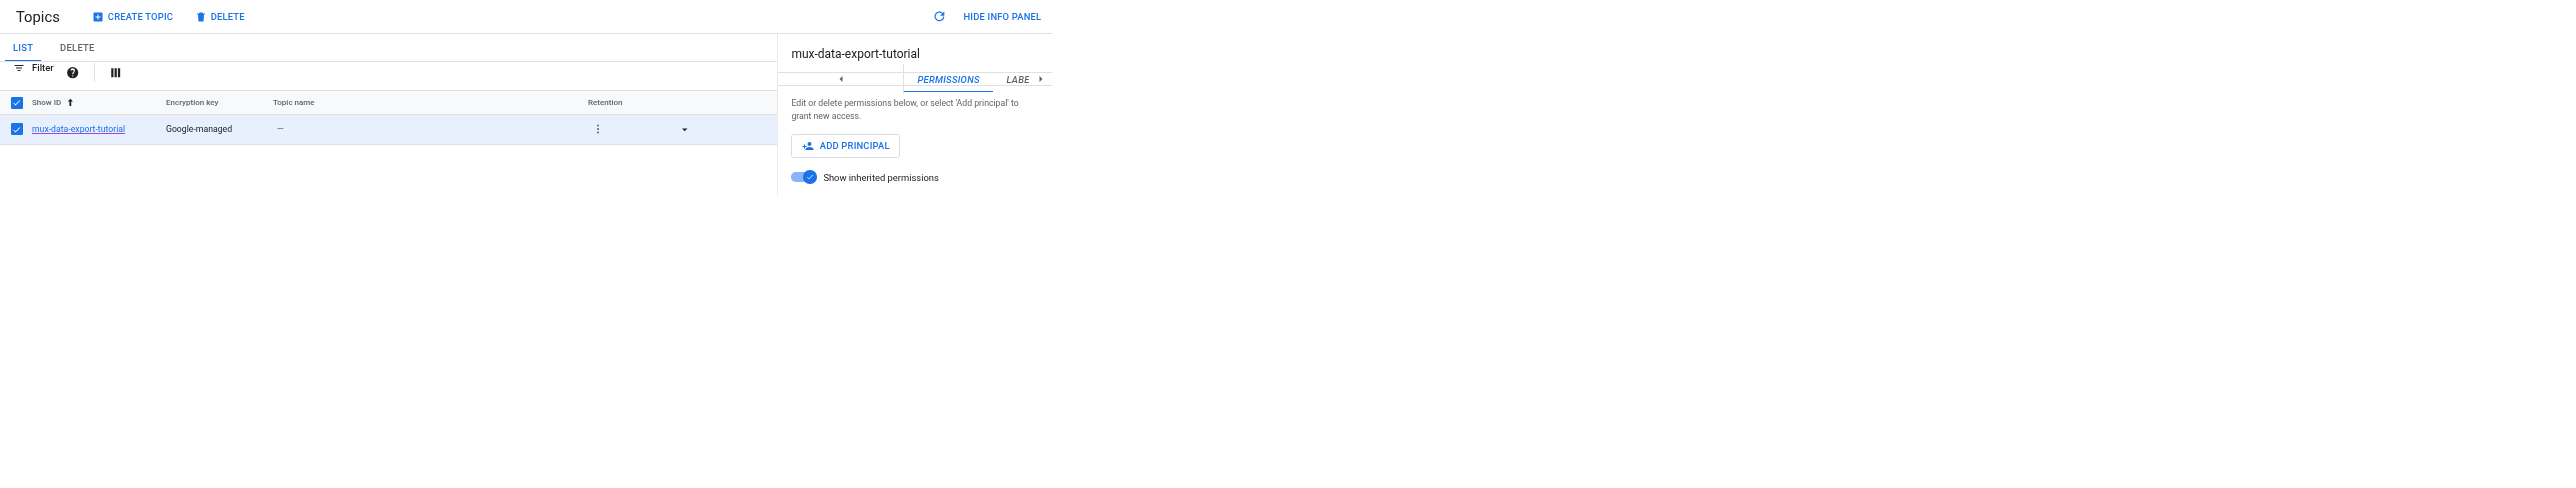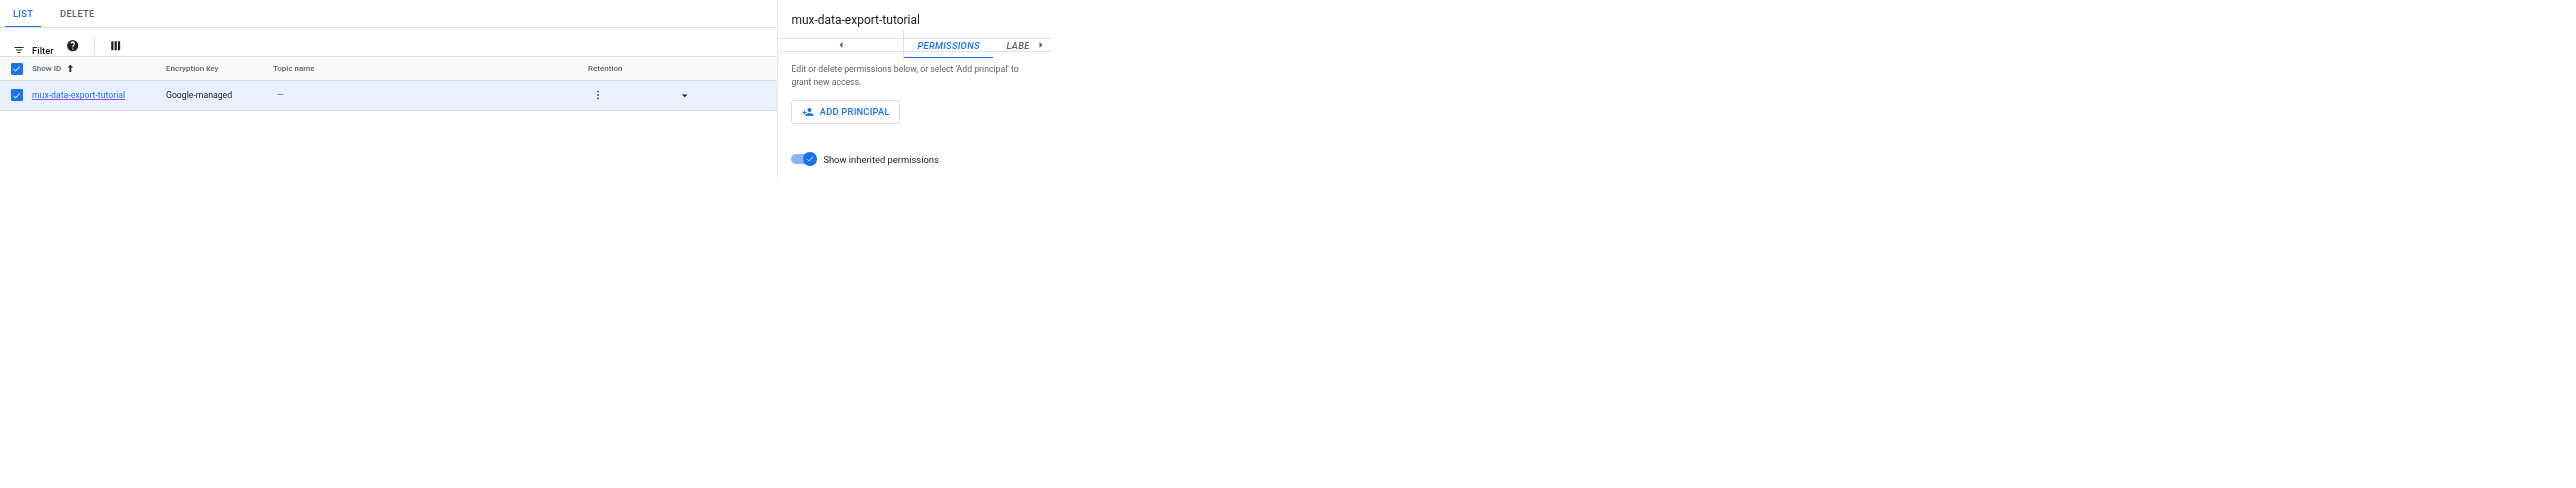--- a/index.html
+++ b/index.html
@@ -90,21 +90,21 @@
     margin-right: 10.7px;
   }
   .tab.active {
     color: #1a73e8;
     border-bottom-color: #1a73e8;
   }
 
   
   .filterbar {
     display: flex;
-    align-items: flex-end;
+    align-items: flex-start;
     height: 29.5px;
     padding: 0 8px 0 13.4px;
     border-bottom: 0.7px solid #e0e0e0;
   }
   .filter-icon { margin-right: 6.7px; display:flex; }
   .filter-label {
     font-size: 9.4px;
     color: #202124;
     font-weight: 500;
     margin-right: 8px;
@@ -239,21 +239,21 @@
     font-weight: 500;
     letter-spacing: 0.2px;
     display: inline-flex;
     align-items: center;
     gap: 6px;
     cursor: pointer;
     white-space: nowrap;
   }
   .toggle-row {
     padding: 2.7px 13.4px;
-    display:flex; align-items:center; gap: 8px; margin-top: 16px;
+    display:flex; align-items:center; gap: 8px;
   }
   .toggle {
     width: 24px; height: 9.4px;
     background: #8ab4f8;
     border-radius: 4.7px;
     position: relative;
     cursor: pointer;
   }
   .toggle-knob {
     position: absolute;
@@ -264,20 +264,42 @@
     display:flex; align-items:center; justify-content:center;
   }
   .toggle-knob svg { fill:#fff; width:8px; height:8px; }
   .toggle-label { font-size: 9.4px; color:#202124; }
 </style>
 </head>
 <body>
 
 <div class="app">
 
+  <div class="header">
+    <h1>Topics</h1>
+    <div class="hbtn">
+      <svg width="12" height="12" viewBox="0 0 24 24">
+          <path d="M19 3H5a2 2 0 0 0-2 2v14a2 2 0 0 0 2 2h14a2 2 0 0 0 2-2V5a2 2 0 0 0-2-2zm-2 10h-4v4h-2v-4H7v-2h4V7h2v4h4v2z"></path>
+        </svg>
+      <span>CREATE TOPIC</span>
+    </div>
+    <div class="hbtn">
+      <svg width="12" height="12" viewBox="0 0 24 24">
+          <path d="M6 7h12l-1 14H7L6 7zm3-4h6l1 2h4v2H4V5h4l1-2z"></path>
+        </svg>
+      <span>DELETE</span>
+    </div>
+    <div class="spacer"></div>
+    <div class="icon-btn">
+      <svg width="14.8" height="14.8" viewBox="0 0 24 24">
+          <path d="M17.65 6.35A8 8 0 1 0 20 12h-2a6 6 0 1 1-1.76-4.24L13 11h7V4l-2.35 2.35z"></path>
+        </svg>
+    </div>
+    <div class="hide-panel">HIDE INFO PANEL</div>
+  </div>
 
   <div class="main">
 
     <div class="left">
 
       <div class="tabs">
         <div class="tab active">LIST</div>
         <div class="tab">DELETE</div>
       </div>
 

